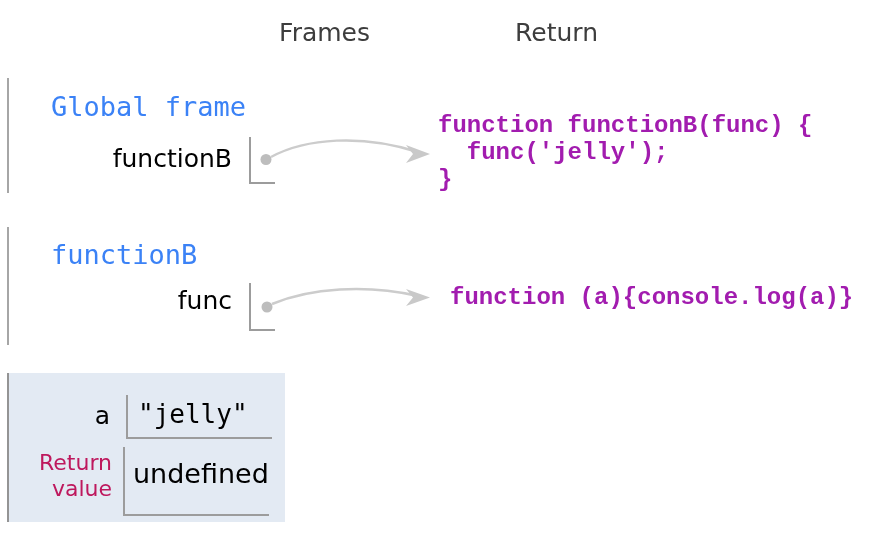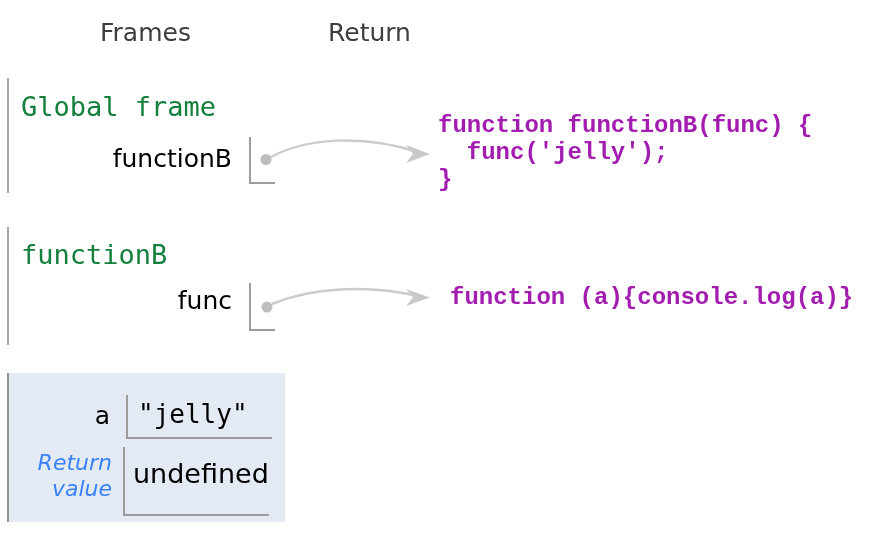--- a/index.html
+++ b/index.html
@@ -4,31 +4,31 @@
 <style>
   html,body { margin:0; padding:0; background:#ffffff; }
   .canvas {
     position:relative; width:872px; height:534px; background:#ffffff;
     overflow:hidden; font-family:"DejaVu Sans", sans-serif; color:#000;
   }
   .abs { position:absolute; }
 
   
   .col-heading {
-    font-size:25px; color:#3d3d3d; text-align:left; width:270px;
+    font-size:25px; color:#3d3d3d; text-align:right; width:270px;
     font-family:"DejaVu Sans", sans-serif;
   }
 
   
   .frame-border { width:2px; background:#a6a6a6; }
 
   
   .frame-title {
     font-family:"DejaVu Sans Mono", monospace; font-size:27px;
-    line-height:27px; color:#15803d; white-space:pre;
+    line-height:27px; color:#3b82f6; white-space:pre;margin-left:30px;
   }
 
   
   .var-name {
     font-size:25px; line-height:28px; text-align:right;
     font-family:"DejaVu Sans", sans-serif; color:#000;
   }
 
   
   .val-cell {
@@ -42,21 +42,21 @@
   .mono-val {
     font-family:"DejaVu Sans Mono", monospace; font-size:26px;
     line-height:30px; color:#000; white-space:pre;
   }
   .sans-val {
     font-family:"DejaVu Sans", sans-serif; font-size:27px;
     line-height:30px; color:#000;
   }
   .return-label {
     font-size:22px; line-height:26px; text-align:right;
-    color:#3b82f6; font-family:"DejaVu Sans", sans-serif;font-style:italic;
+    color:#be185d; font-family:"DejaVu Sans", sans-serif;
   }
 
   
   .obj-code {
     font-family:"Liberation Mono", monospace; font-weight:bold;
     font-size:24px; line-height:27px; color:#a21caf; white-space:pre;
   }
 
   .arrow-layer { left:0; top:0; pointer-events:none; }
 </style>

